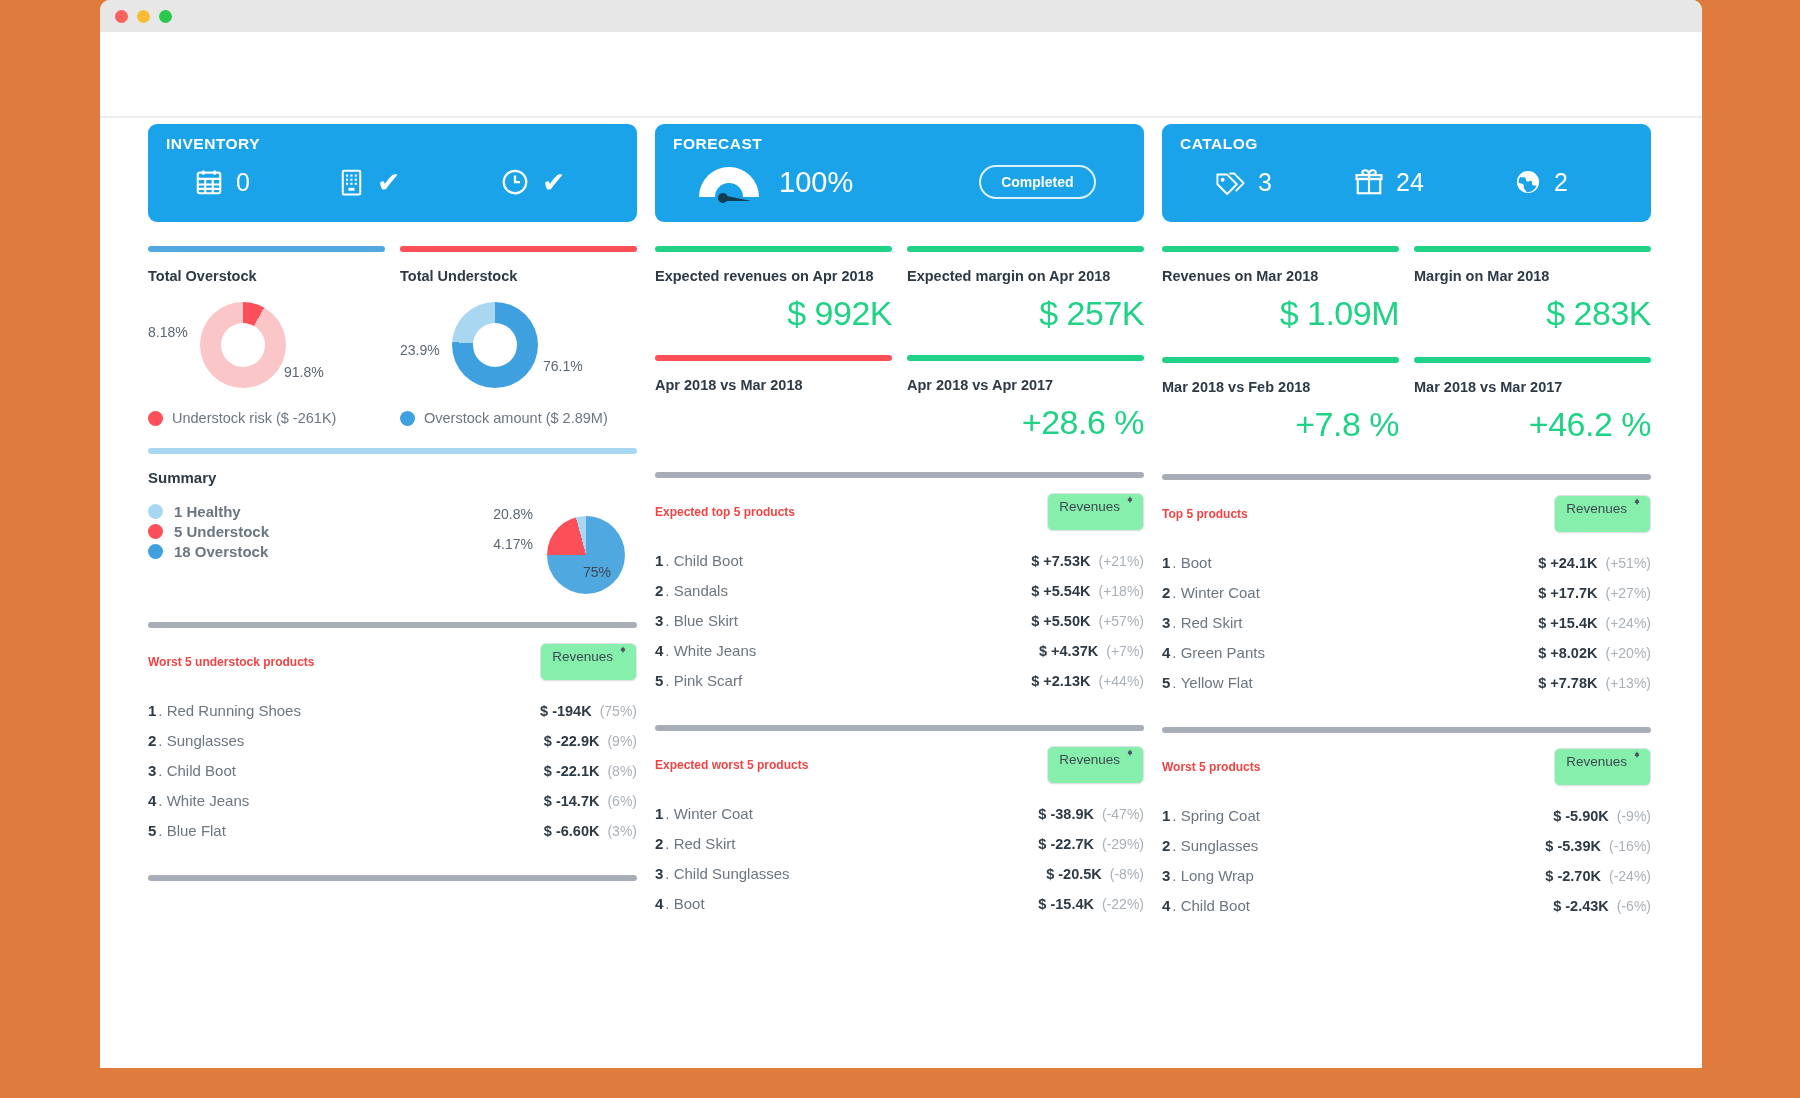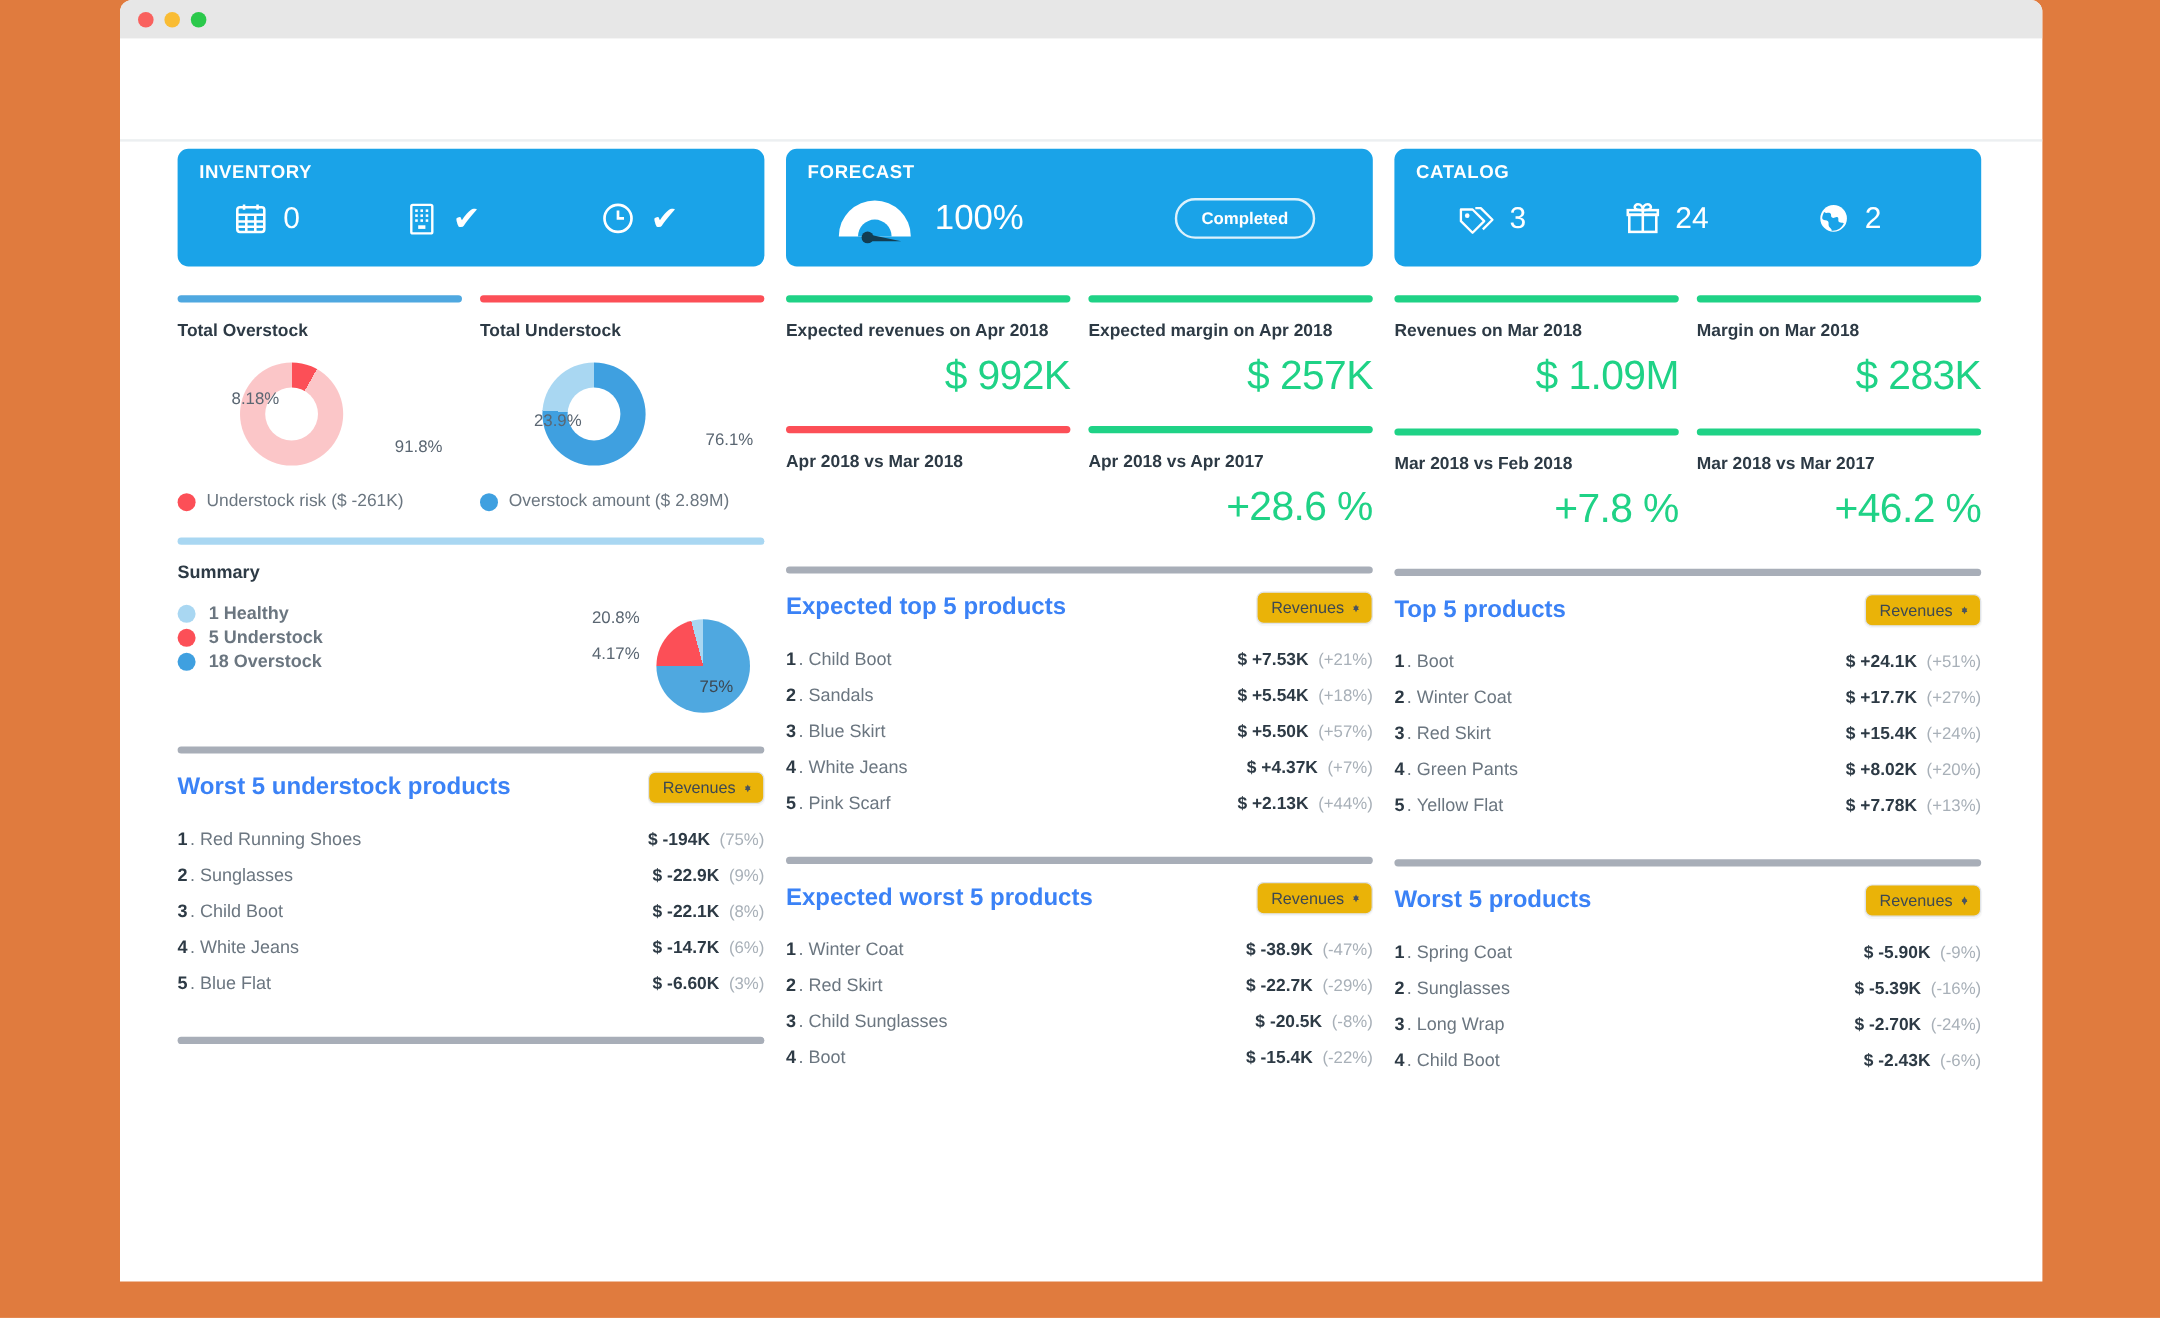--- a/index.html
+++ b/index.html
@@ -100,45 +100,45 @@
   .donutrow { display: flex; gap: 15px; margin-top: 18px; }
   .donutcell { flex: 1; position: relative; height: 96px; }
   .donut {
     position: absolute; left: 52px; top: 0;
     width: 86px; height: 86px; border-radius: 50%;
   }
   .donut::after {
     content: ""; position: absolute; left: 21px; top: 21px;
     width: 44px; height: 44px; border-radius: 50%; background: #fff;
   }
-  .dlabel { position: absolute; font-size: 14px; color: #5a6672; white-space: nowrap; margin-left: 45px; }
+  .dlabel { position: absolute; font-size: 14px; color: #5a6672; white-space: nowrap; }
   .legend { display: flex; align-items: center; gap: 9px; margin-top: 8px; }
   .legdot { width: 15px; height: 15px; border-radius: 50%; flex: none; }
   .legtxt { font-size: 14.5px; color: #6b7680; }
 
   
   .section-bar { height: 6px; border-radius: 3px; margin-top: 22px; }
   .section-title { font-size: 15px; font-weight: 700; color: #2d3a45; margin-top: 15px; }
 
   .sumwrap { display: flex; margin-top: 14px; position: relative; height: 96px; }
   .sumlegend { flex: 1; }
   .sumlegend .legend { margin-top: 3px; gap: 11px; }
   .sumlegend .legtxt { font-size: 15px; color: #6b7680; font-weight: bold; }
   .pie { position: absolute; right: 12px; top: 16px; width: 78px; height: 78px; border-radius: 50%; }
   .pie-lab { position: absolute; font-size: 14px; color: #5a6672; white-space: nowrap; }
   .pie-in { position: absolute; font-size: 14px; color: #3d4852; }
   .list-head {
     display: flex; align-items: center; justify-content: space-between;
     margin-top: 15px;
   }
-  .list-title { font-size: 20px; font-weight: 700; color: #3b82f6; }
+  .list-title { font-size: 12px; font-weight: 700; color: #ef4444; }
   .select {
-    border: 1px solid #dfe3e8; border-radius: 6px; background: #eab308;
-    font-size: 13.5px; color: #3d4852; padding: 5px 9px 5px 11px;
-    display: inline-flex; align-items: center; gap: 6px; cursor: pointer;
+    border: 1px solid #dfe3e8; border-radius: 6px; background: #86efac;
+    font-size: 13.5px; color: #3d4852; padding: 5px 9px 16px 11px;
+    display: inline-flex; gap: 6px; cursor: pointer;
     box-shadow: 0 1px 1px rgba(0,0,0,.04);
   }
   .chev { display: inline-flex; flex-direction: column; gap: 2px; line-height: 0; }
   .chev i { font-style: normal; font-size: 8px; color: #4a545e; }
 
   .rows { margin-top: 14px; }
   .row {
     display: flex; align-items: baseline; justify-content: space-between;
     padding: 6.5px 0; font-size: 15px;
   }

